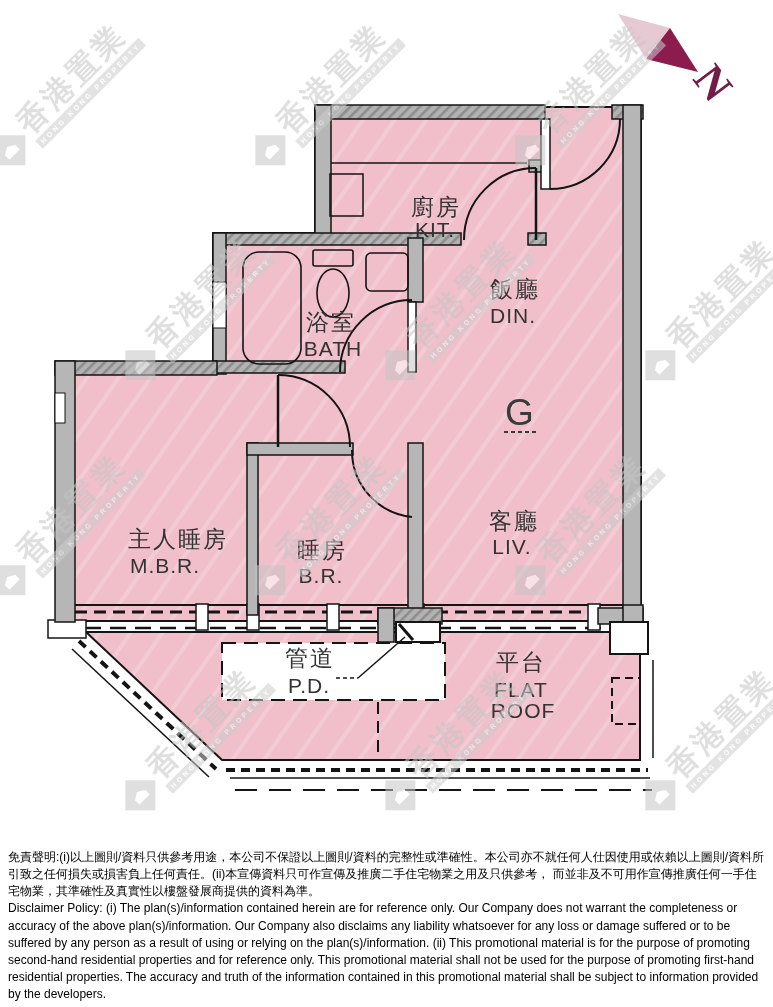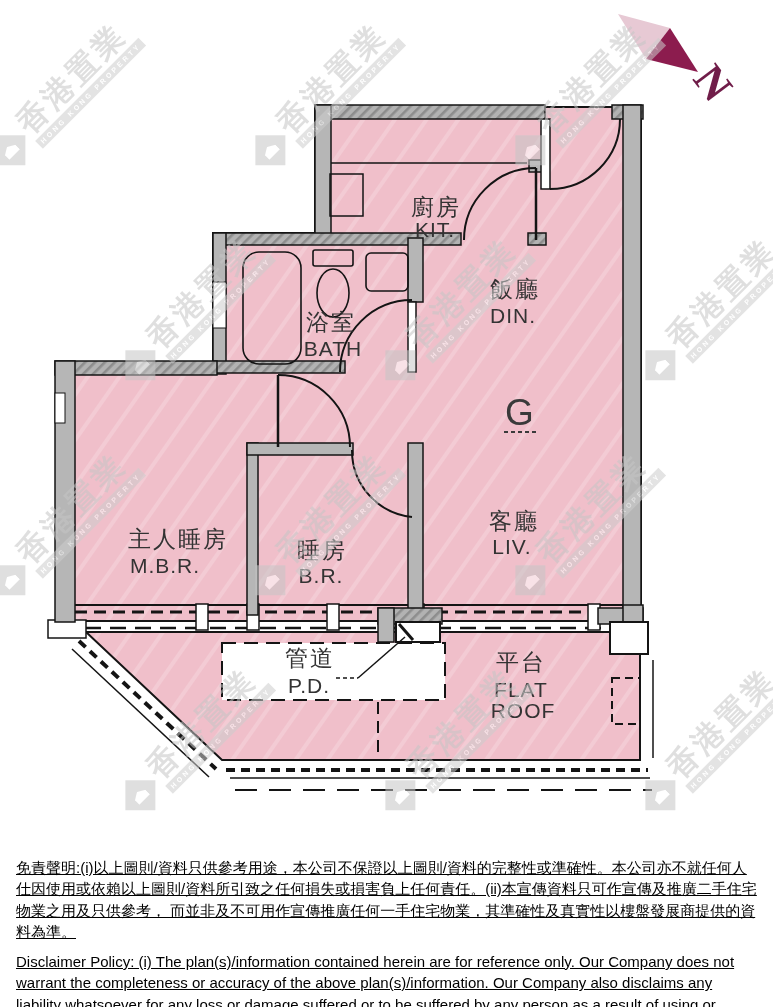--- a/index.html
+++ b/index.html
@@ -19,21 +19,21 @@
   .wm-en{margin-top:3px;font-size:7px;font-weight:bold;color:#ffffff;background:#cdcdcd;
       letter-spacing:3px;padding:1px 4px;line-height:1.3;}
   
   .lbl-zh{font-family:"Liberation Sans",sans-serif;font-size:23px;fill:#333;letter-spacing:2px;}
   .lbl-en{font-family:"Liberation Sans",sans-serif;font-size:21px;fill:#333;letter-spacing:1px;}
   .lbl-g{font-family:"Liberation Sans",sans-serif;font-size:37px;fill:#3a3a3a;letter-spacing:1px;}
   .lbl-n{font-family:"Liberation Serif",serif;font-size:44px;font-weight:bold;fill:#701d49;}
   text{text-anchor:middle;}
   
   .disclaimer{position:absolute;left:8px;top:849px;width:757px;color:#000;}
-  .disclaimer p{margin:8px;font-size:15px;line-height:1.43;text-decoration:underline;}
+  .disclaimer p{margin:0;font-size:12px;line-height:1.43;}
 </style>
 </head>
 <body>
 
 <div class="stage">
 
   <svg class="plan-svg" width="773" height="845" viewBox="0 0 773 845">
     <defs>
       <pattern id="pinktex" width="26" height="26" patternUnits="userSpaceOnUse" patternTransform="rotate(35)">
         <rect width="26" height="26" fill="#f0bfca"></rect>

